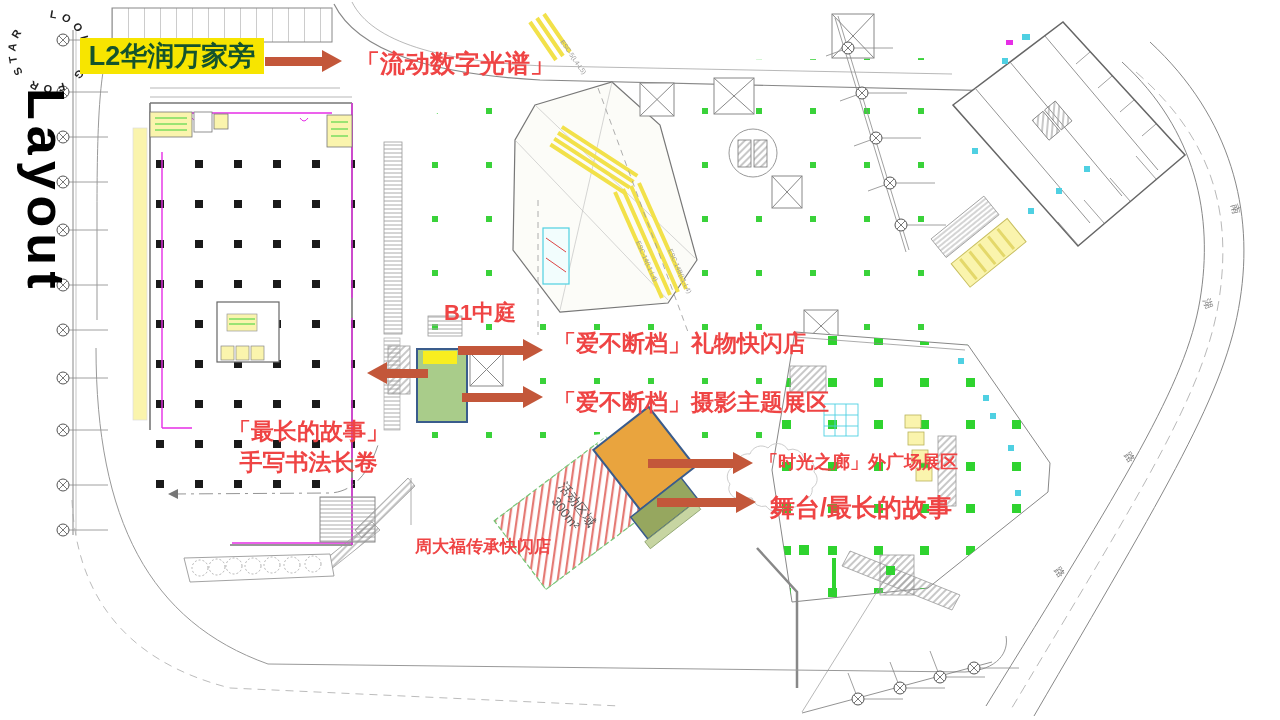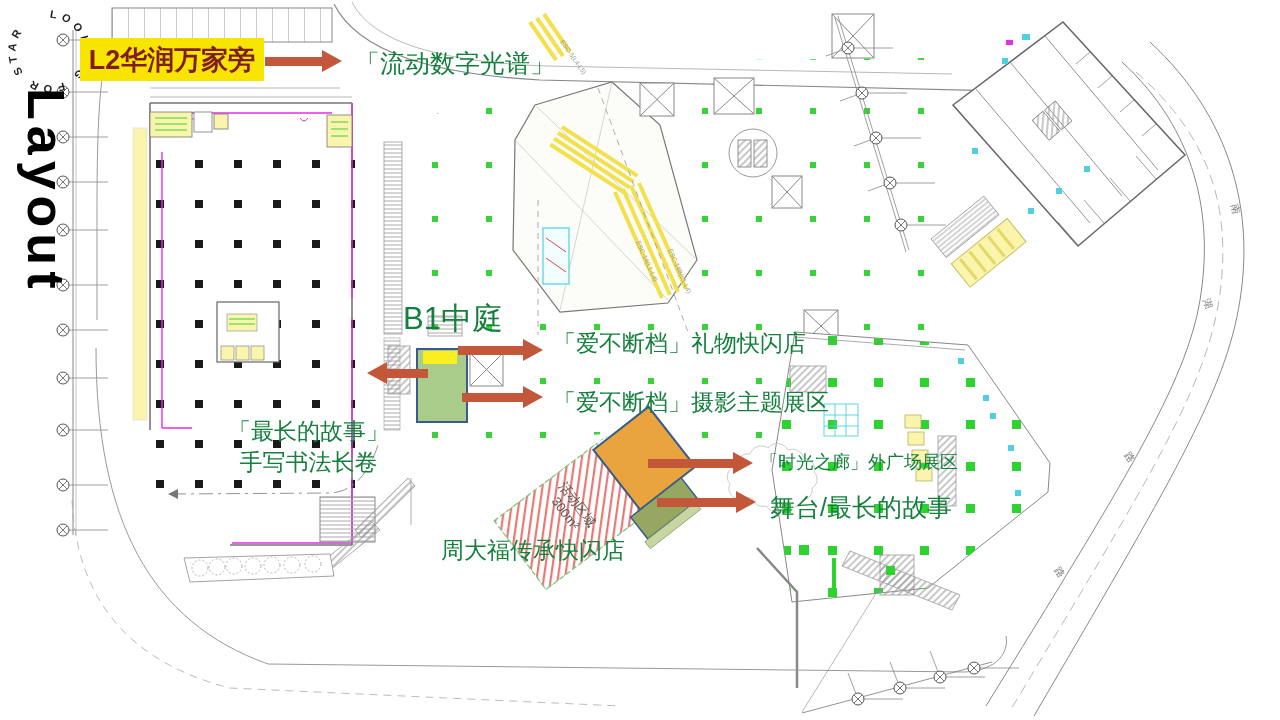--- a/index.html
+++ b/index.html
@@ -1,22 +1,22 @@
 <!DOCTYPE html>
 <html style="--arrow: #c3573a; --highlight: #f7e500; --atrium_green: #a9cc8a; --atrium_border: #3a5c8c; --atrium_yellow: #f8ee20; --corridor_orange: #e9a43e; --stage_green: #96a75f; --stage_strip: #c7d5a2; --hatch_red: #e0635c; --hatch_green: #7cc87c; --cad_magenta: #e62ee6; --cad_green: #3ad23a; --cad_bright_green: #2fd32f; --cad_cyan: #4fd0e2; --cad_yellow: #f2e14a; --cad_yellow_fill: #faf4ad;"><head>
 <meta charset="utf-8">
 <style>
   html,body{margin:0;padding:0;background:#ffffff;}
   .stage{position:relative;width:1280px;height:720px;background:#fff;overflow:hidden;
          font-family:"Liberation Sans","DejaVu Sans",sans-serif;}
   .stage svg text{font-family:"Liberation Sans","DejaVu Sans",sans-serif;}
   #plan{position:absolute;left:0;top:0;}
-  .lbl{position:absolute;font-weight:400;color:#15803d;white-space:nowrap;font-size:24px;}
-  .hl{position:absolute;left:80px;top:38px;width:184px;height:43px;background:var(--highlight,#f7e500);
-      display:flex;align-items:center;justify-content:center;font-size:27px;font-weight:800;color:#7f1d1d;}
+  .lbl{position:absolute;font-weight:700;color:#ef4444;white-space:nowrap;font-size:24px;}
+  .hl{position:absolute;left:80px;top:38px;width:184px;height:36px;background:var(--highlight,#f7e500);
+      display:flex;align-items:center;justify-content:center;font-size:27px;font-weight:800;color:#14532d;}
   .layout-side{position:absolute;left:16px;top:88px;writing-mode:vertical-rl;
       font-size:52px;font-weight:800;letter-spacing:6px;color:#000;}
   .logo-circle{position:absolute;left:2px;top:4px;}
   .arrow{position:absolute;height:9px;background:var(--arrow,#c3573a);}
   .arrow.r::after{content:"";position:absolute;right:-19px;top:-7px;width:0;height:0;
       border-left:20px solid var(--arrow,#c3573a);border-top:11.5px solid transparent;border-bottom:11.5px solid transparent;}
   .arrow.l::before{content:"";position:absolute;left:-19px;top:-7px;width:0;height:0;
       border-right:20px solid var(--arrow,#c3573a);border-top:11.5px solid transparent;border-bottom:11.5px solid transparent;}
   .two-line{line-height:31px;text-align:center;margin-top:30px;}
 </style>
@@ -325,24 +325,24 @@
 <div class="hl">L2华润万家旁</div>
 
 <div class="arrow r" style="left:265px;top:57px;width:58px;"></div>
 <div class="arrow r" style="left:458px;top:346px;width:66px;"></div>
 <div class="arrow l" style="left:386px;top:369px;width:42px;"></div>
 <div class="arrow r" style="left:462px;top:393px;width:62px;"></div>
 <div class="arrow r" style="left:648px;top:459px;width:86px;"></div>
 <div class="arrow r" style="left:657px;top:498px;width:80px;"></div>
 
 <div class="lbl" style="left:355px;top:47px;font-size:25px;">「流动数字光谱」</div>
-<div class="lbl" style="left:403px;top:298px;font-size:31px;">B1中庭</div>
+<div class="lbl" style="left:444px;top:298px;font-size:22px;">B1中庭</div>
 <div class="lbl" style="left:553px;top:328px;font-size:23px;">「爱不断档」礼物快闪店</div>
 <div class="lbl" style="left:553px;top:387px;font-size:23px;">「爱不断档」摄影主题展区</div>
 <div class="lbl two-line" style="left:228px;top:386px;font-size:23px;">
   <div>「最长的故事」</div>
   <div>手写书法长卷</div>
 </div>
 <div class="lbl" style="left:760px;top:450px;font-size:18px;">「时光之廊」外广场展区</div>
 <div class="lbl" style="left:770px;top:491px;font-size:25px;">舞台/最长的故事</div>
-<div class="lbl" style="left:441px;top:535px;font-size:23px;">周大福传承快闪店</div>
+<div class="lbl" style="left:415px;top:535px;font-size:17px;">周大福传承快闪店</div>
 
 </div>
 
 </body></html>

